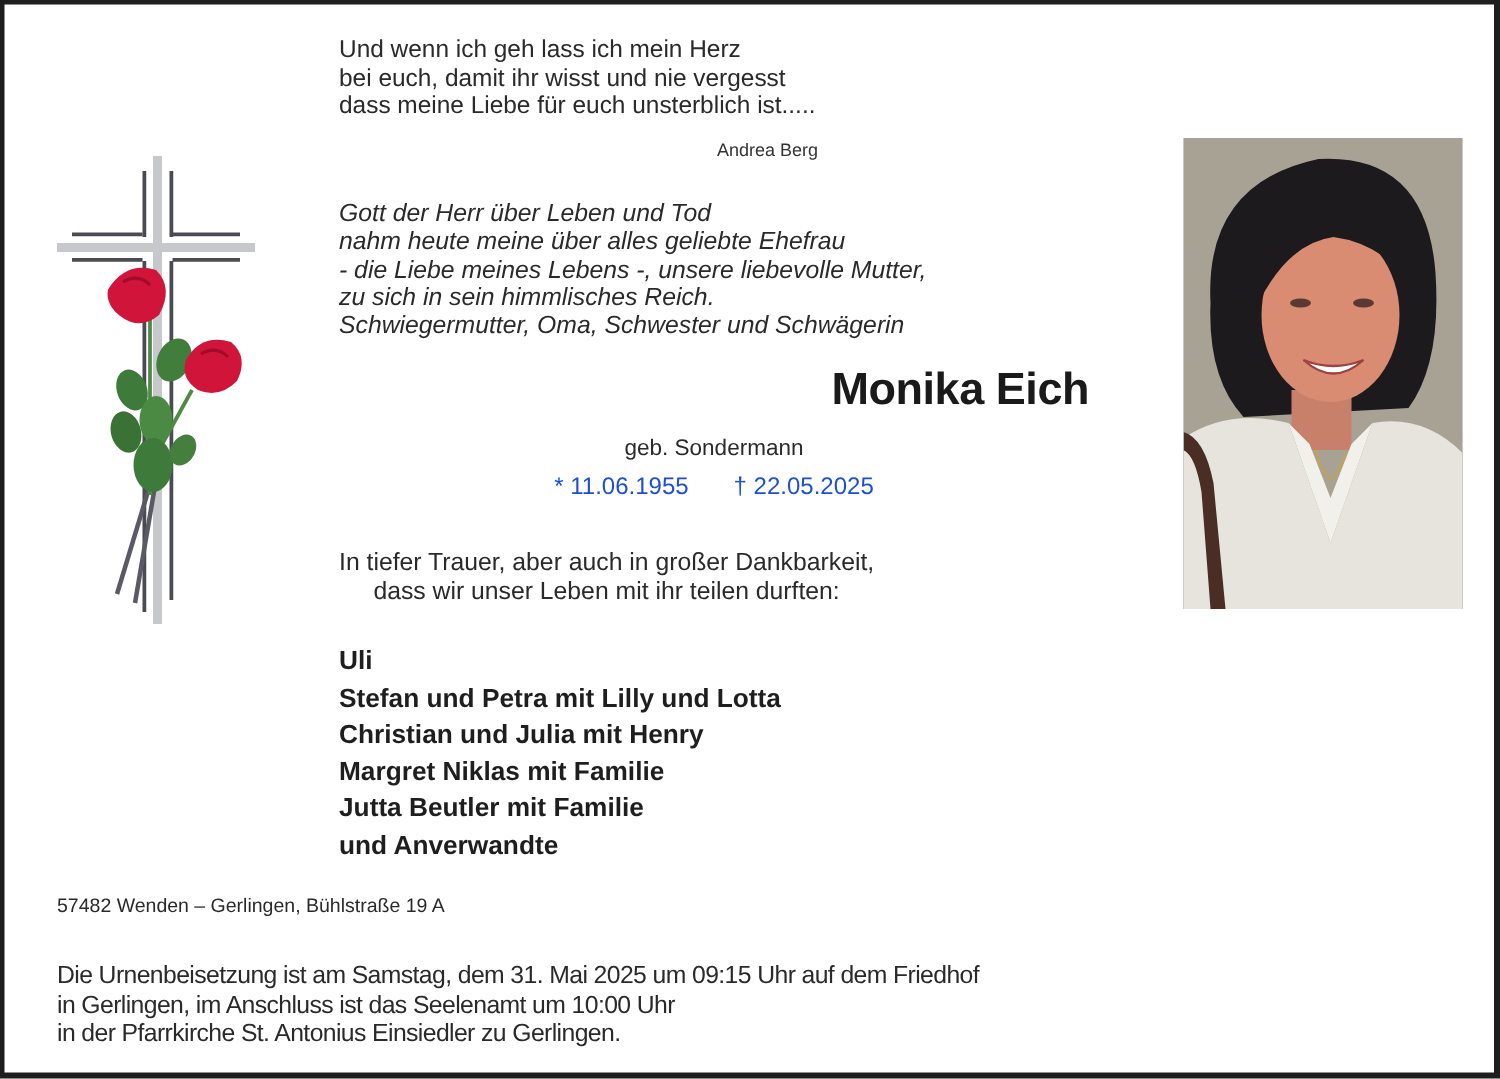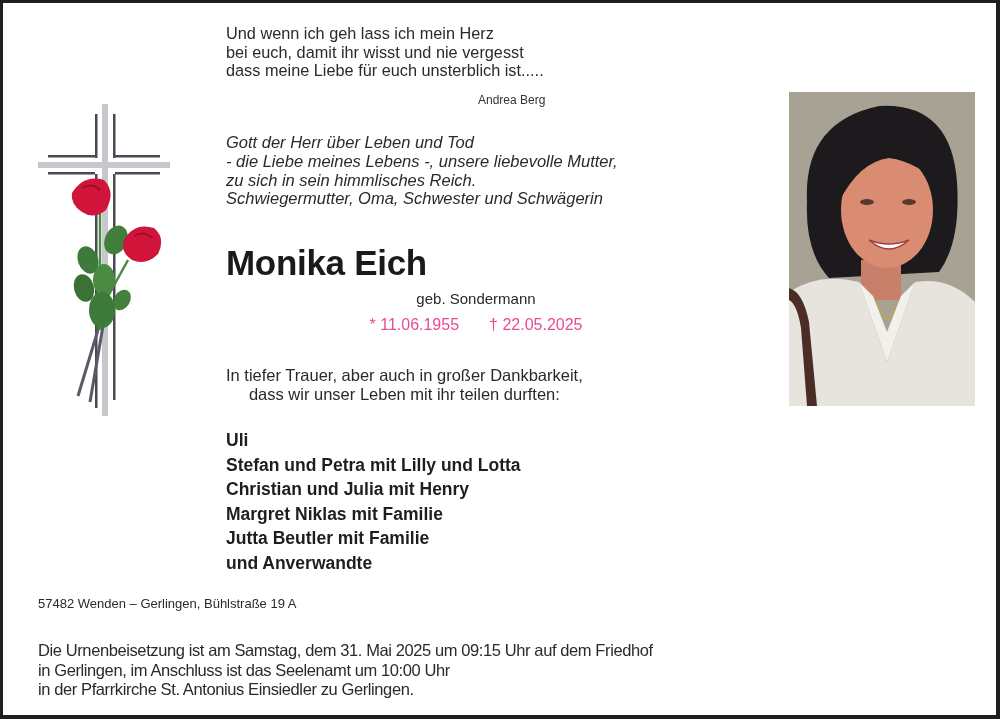--- a/index.html
+++ b/index.html
@@ -10,23 +10,23 @@
   .frame {
     position: absolute; left: 0; top: 0; width: 1000px; height: 719px;
     box-sizing: border-box; border: 3px solid #1e1e1e; border-right-width: 4px; border-bottom-width: 4px;
   }
   .abs { position: absolute; }
   .poem { left: 226px; top: 24px; font-size: 16.3px; line-height: 18.5px; color: #2a2a2a; }
   .poem div { white-space: nowrap; }
   .author { left: 478px; top: 93px; font-size: 12px; color: #333; }
   .body1 { left: 226px; top: 133px; font-size: 16.5px; line-height: 18.8px; color: #2a2a2a; font-style: italic; }
   .body1 div { white-space: nowrap; }
-  .name { left: 226px; width: 500px; top: 243px; text-align: left; font-size: 35px; font-weight: bold; color: #1a1a1a; letter-spacing: -0.3px; }
+  .name { left: 226px; width: 500px; top: 243px; text-align: right; font-size: 30px; font-weight: bold; color: #1a1a1a; letter-spacing: -0.3px; }
   .born { left: 226px; width: 500px; top: 290px; text-align: center; font-size: 15px; color: #2a2a2a; }
-  .dates { left: 226px; width: 500px; top: 316px; text-align: center; font-size: 16px; color: #ec4899; }
+  .dates { left: 226px; width: 500px; top: 316px; text-align: center; font-size: 16px; color: #1d4ed8; }
   .dates span { display: inline-block; }
   .dates .gap { width: 30px; }
   .body2 { left: 226px; top: 366px; font-size: 16.5px; line-height: 18.8px; color: #2a2a2a; }
   .body2 div { white-space: nowrap; text-align: center; }
   .family { left: 226px; top: 428px; font-size: 17.5px; line-height: 24.6px; font-weight: bold; color: #1e1e1e; }
   .family div { white-space: nowrap; }
   .address { left: 38px; top: 596px; font-size: 13px; color: #2a2a2a; white-space: nowrap; }
   .funeral { left: 38px; top: 641px; font-size: 16.5px; line-height: 19.5px; color: #2a2a2a; letter-spacing: -0.4px; }
   .funeral div { white-space: nowrap; }
   .photo { left: 789px; top: 92px; width: 186px; height: 314px; overflow: hidden; background: #a59f92; }
@@ -73,20 +73,21 @@
 
 <div class="abs poem">
   <div>Und wenn ich geh lass ich mein Herz</div>
   <div>bei euch, damit ihr wisst und nie vergesst</div>
   <div>dass meine Liebe für euch unsterblich ist.....</div>
 </div>
 <div class="abs author">Andrea Berg</div>
 
 <div class="abs body1">
   <div>Gott der Herr über Leben und Tod</div>
+  <div>nahm heute meine über alles geliebte Ehefrau</div>
   <div>- die Liebe meines Lebens -, unsere liebevolle Mutter,</div>
   <div>zu sich in sein himmlisches Reich.</div>
   <div>Schwiegermutter, Oma, Schwester und Schwägerin</div>
 </div>
 
 <div class="abs name">Monika Eich</div>
 <div class="abs born">geb. Sondermann</div>
 <div class="abs dates">
   <span>* 11.06.1955</span><span class="gap"></span><span>† 22.05.2025</span>
 </div>

